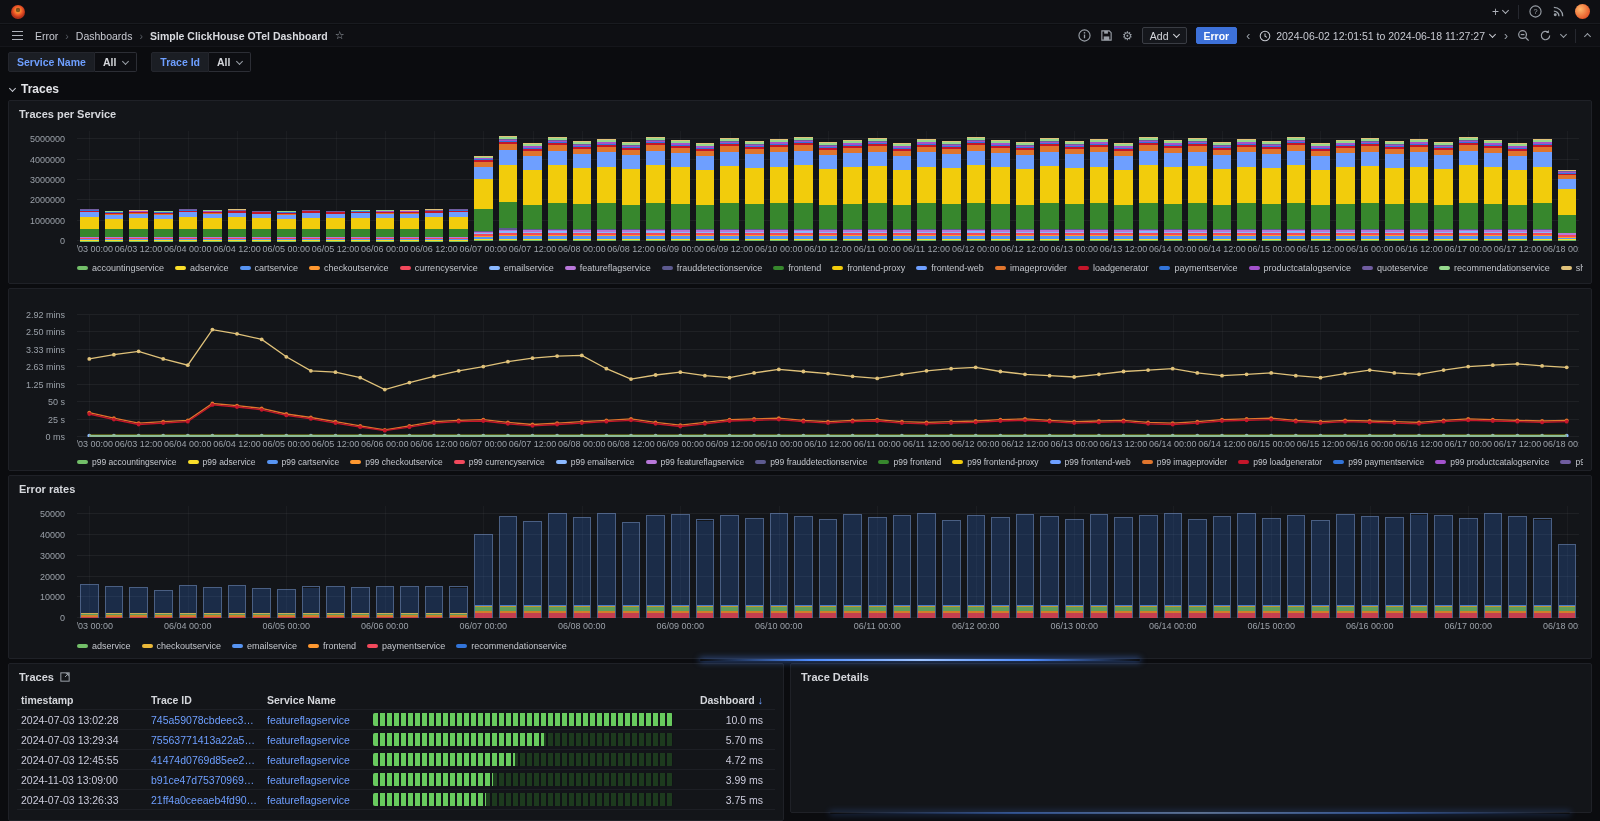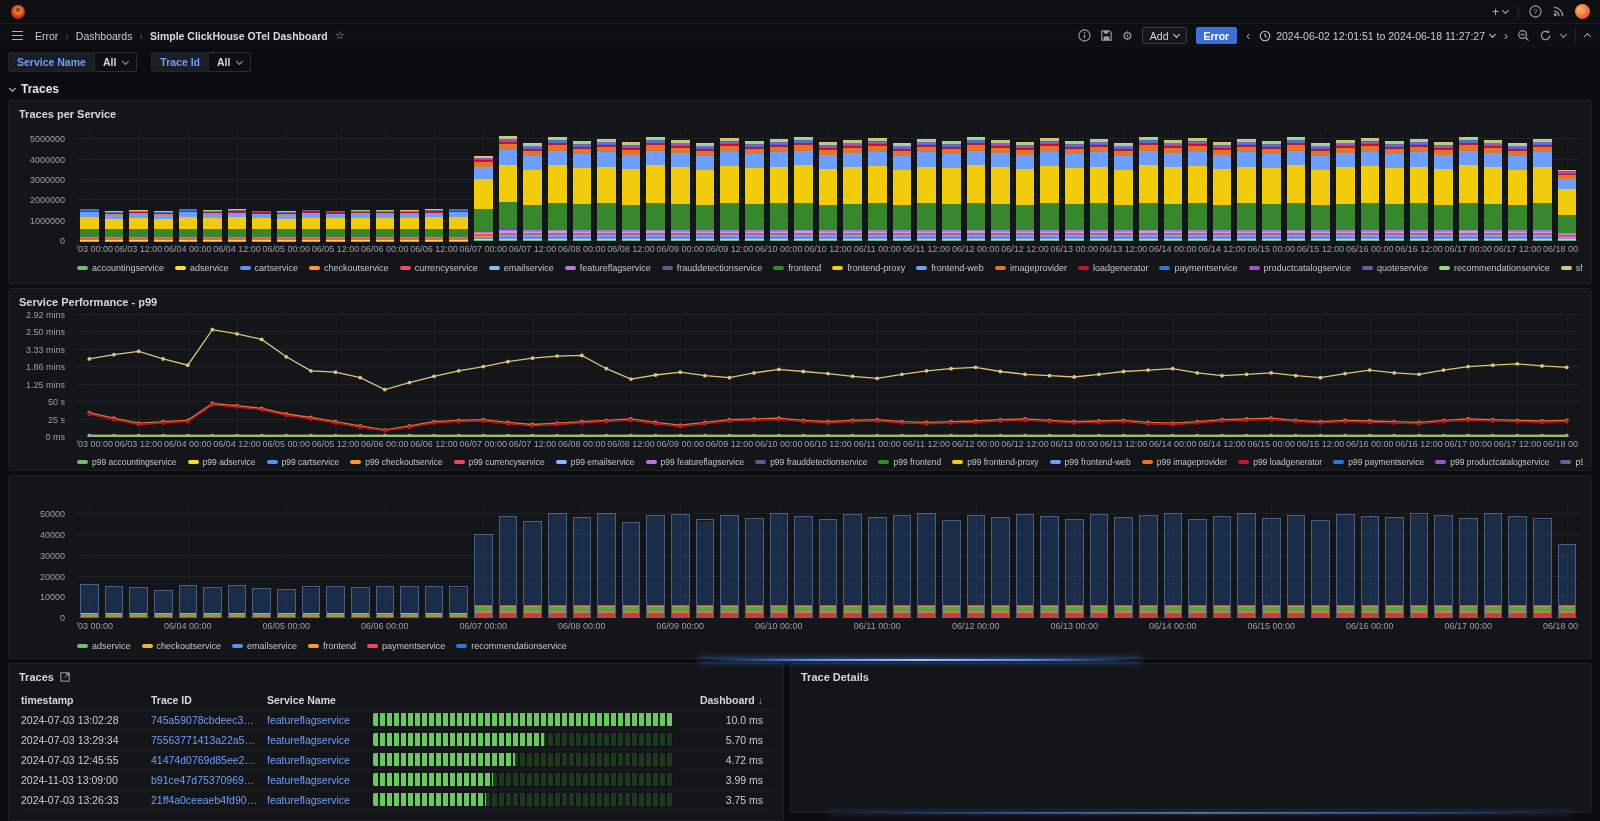--- a/index.html
+++ b/index.html
@@ -1523,27 +1523,26 @@
       <span class="li"><i style="background: rgb(196, 22, 42);"></i>loadgenerator</span>
       <span class="li"><i style="background: rgb(50, 116, 217);"></i>paymentservice</span>
       <span class="li"><i style="background: rgb(163, 82, 204);"></i>productcatalogservice</span>
       <span class="li"><i style="background: rgb(112, 93, 160);"></i>quoteservice</span>
       <span class="li"><i style="background: rgb(150, 217, 141);"></i>recommendationservice</span>
       <span class="li"><i style="background: rgb(224, 194, 122);"></i>shippingservice</span>
     </div>
 </section>
 
 <section class="panel" id="p2" style="top:288px;height:183px">
-  <h2 class="ptitle">Service Performance - p99</h2>
   <div class="yticks">
       <div class="ytick" style="top: 143px;">0 ms</div>
       <div class="ytick" style="top: 125.571px;">25 s</div>
       <div class="ytick" style="top: 108.143px;">50 s</div>
       <div class="ytick" style="top: 90.7143px;">1.25 mins</div>
-      <div class="ytick" style="top: 73.2857px;">1.86 mins</div>
+      <div class="ytick" style="top: 73.2857px;">2.63 mins</div>
       <div class="ytick" style="top: 55.8571px;">3.33 mins</div>
       <div class="ytick" style="top: 38.4286px;">2.50 mins</div>
       <div class="ytick" style="top: 21px;">2.92 mins</div>
     </div>
   <div class="plot-area">
       <div class="hgrid" style="bottom: 0%;"></div>
       <div class="hgrid" style="bottom: 14.2857%;"></div>
       <div class="hgrid" style="bottom: 28.5714%;"></div>
       <div class="hgrid" style="bottom: 42.8571%;"></div>
       <div class="hgrid" style="bottom: 57.1429%;"></div>
@@ -1893,20 +1892,21 @@
       <span class="li"><i style="background: rgb(110, 159, 255);"></i>p99 frontend-web</span>
       <span class="li"><i style="background: rgb(224, 117, 45);"></i>p99 imageprovider</span>
       <span class="li"><i style="background: rgb(196, 22, 42);"></i>p99 loadgenerator</span>
       <span class="li"><i style="background: rgb(50, 116, 217);"></i>p99 paymentservice</span>
       <span class="li"><i style="background: rgb(163, 82, 204);"></i>p99 productcatalogservice</span>
       <span class="li"><i style="background: rgb(112, 93, 160);"></i>p99 quoteservice</span>
     </div>
 </section>
 
 <section class="panel" id="p3" style="top:475px;height:184px">
+  <h2 class="ptitle">Error rates</h2>
   <div class="yticks">
       <div class="ytick" style="top: 137px;">0</div>
       <div class="ytick" style="top: 116.259px;">10000</div>
       <div class="ytick" style="top: 95.5185px;">20000</div>
       <div class="ytick" style="top: 74.7778px;">30000</div>
       <div class="ytick" style="top: 54.037px;">40000</div>
       <div class="ytick" style="top: 33.2963px;">50000</div>
     </div>
   <div class="plot-area">
       <div class="bars">

